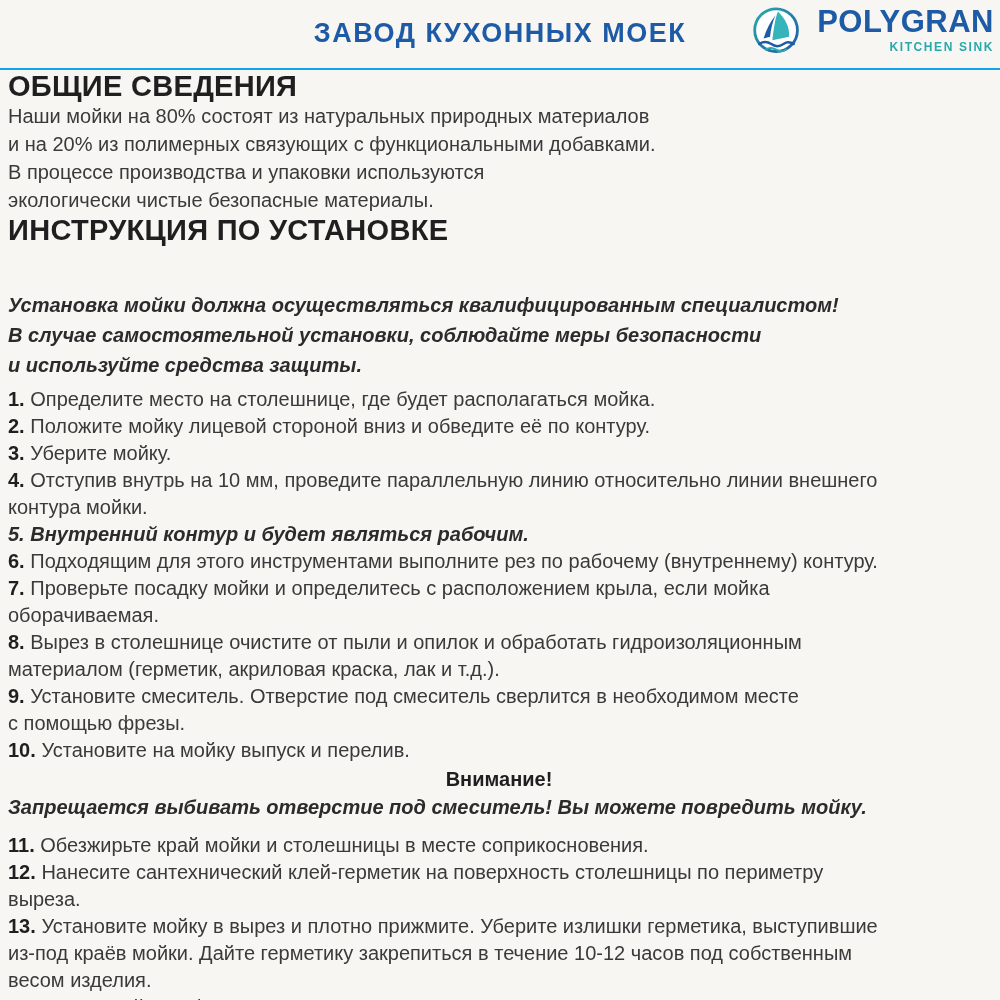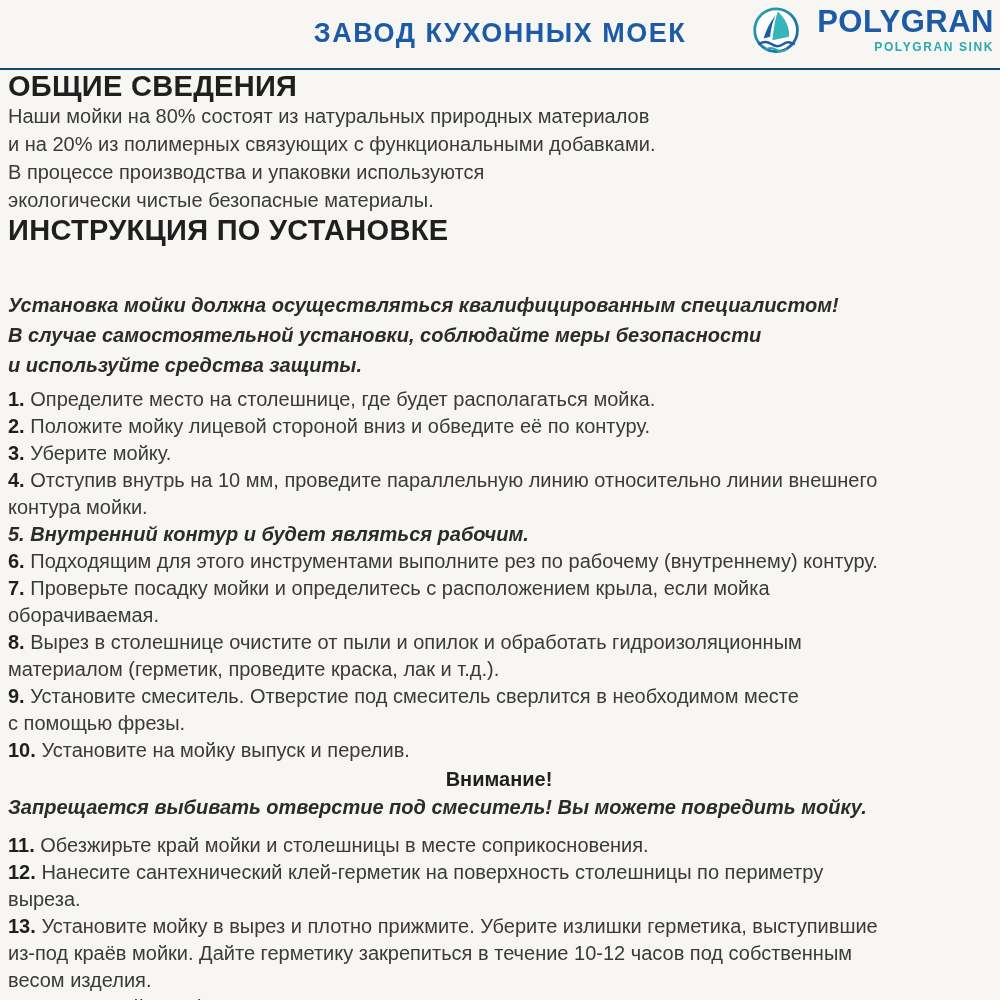--- a/index.html
+++ b/index.html
@@ -11,21 +11,21 @@
     height: 1000px;
     overflow: hidden;
     background: #f7f6f3;
     font-family: "Liberation Sans", sans-serif;
     color: #3a3a3a;
   }
   
   .header {
     position: relative;
     height: 68px;
-    border-bottom: 2px solid #0c4a6e;
+    border-bottom: 2px solid #0ea5e9;
     background: #f7f6f3;
   }
   .header-title {
     position: absolute;
     left: 50%;
     top: 18px;
     transform: translateX(-50%);
     font-size: 27px;
     font-weight: 700;
     letter-spacing: 1.5px;
@@ -148,21 +148,21 @@
         </defs>
         <circle cx="27" cy="26" r="23" fill="#ffffff" stroke="url(#ringGrad)" stroke-width="3"></circle>
         <path d="M29 6 C36 13 42 22 41 33 L23 37 C24.5 25 26 13 29 6 Z" fill="#35b4ba"></path>
         <path d="M26.5 10 C23.5 16 21.5 24 20.5 33 L13.5 35 C16.5 25.5 21 16.5 26.5 10 Z" fill="#1d5ba6"></path>
         <path d="M9 41 q6 -4.5 13 0 q6 4.5 13 0 q5 -3.8 11 0" stroke="#1d5ba6" stroke-width="2.6" fill="none" stroke-linecap="round"></path>
         <path d="M16 47 q5 -3.6 11 0 q5 3.6 11 0" stroke="#2aa9ad" stroke-width="2.2" fill="none" stroke-linecap="round"></path>
       </svg>
     </span>
     <span class="logo-text">
       <span class="logo-brand">POLYGRAN</span>
-      <span class="logo-sub">POLYGRAN SINK</span>
+      <span class="logo-sub">KITCHEN SINK</span>
     </span>
   </div>
 </div>
 
 <div class="content">
 
   <h2 class="section-heading heading-general">ОБЩИЕ СВЕДЕНИЯ</h2>
   <div class="para">Наши мойки на 80% состоят из натуральных природных материалов
 и на 20% из полимерных связующих с функциональными добавками.
 В процессе производства и упаковки используются
@@ -177,21 +177,21 @@
     <p class="step"><span class="num">1.</span> <span class="txt">Определите место на столешнице, где будет располагаться мойка.</span></p>
     <p class="step"><span class="num">2.</span> <span class="txt">Положите мойку лицевой стороной вниз и обведите её по контуру.</span></p>
     <p class="step"><span class="num">3.</span> <span class="txt">Уберите мойку.</span></p>
     <p class="step"><span class="num">4.</span> <span class="txt">Отступив внутрь на 10 мм, проведите параллельную линию относительно линии внешнего
 контура мойки.</span></p>
     <p class="step em"><span class="num">5.</span> <span class="txt">Внутренний контур и будет являться рабочим.</span></p>
     <p class="step"><span class="num">6.</span> <span class="txt">Подходящим для этого инструментами выполните рез по рабочему (внутреннему) контуру.</span></p>
     <p class="step"><span class="num">7.</span> <span class="txt">Проверьте посадку мойки и определитесь с расположением крыла, если мойка
 оборачиваемая.</span></p>
     <p class="step"><span class="num">8.</span> <span class="txt">Вырез в столешнице очистите от пыли и опилок и обработать гидроизоляционным
-материалом (герметик, проведите краска, лак и т.д.).</span></p>
+материалом (герметик, акриловая краска, лак и т.д.).</span></p>
     <p class="step"><span class="num">9.</span> <span class="txt">Установите смеситель. Отверстие под смеситель сверлится в необходимом месте
 с помощью фрезы.</span></p>
     <p class="step"><span class="num">10.</span> <span class="txt">Установите на мойку выпуск и перелив.</span></p>
 
     <p class="attention-label">Внимание!</p>
     <p class="attention-text">Запрещается выбивать отверстие под смеситель! Вы можете повредить мойку.</p>
 
     <p class="step"><span class="num">11.</span> <span class="txt">Обезжирьте край мойки и столешницы в месте соприкосновения.</span></p>
     <p class="step"><span class="num">12.</span> <span class="txt">Нанесите сантехнический клей-герметик на поверхность столешницы по периметру
 выреза.</span></p>

